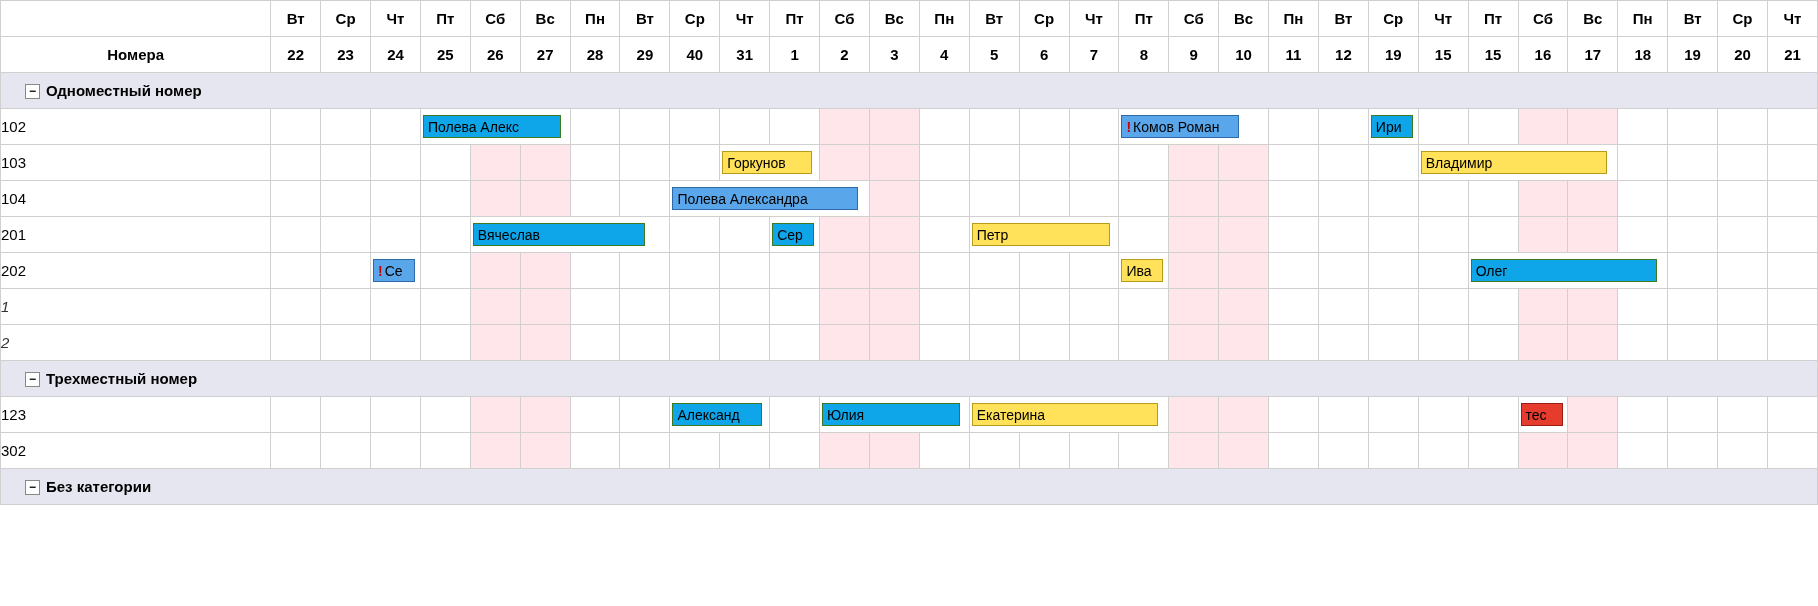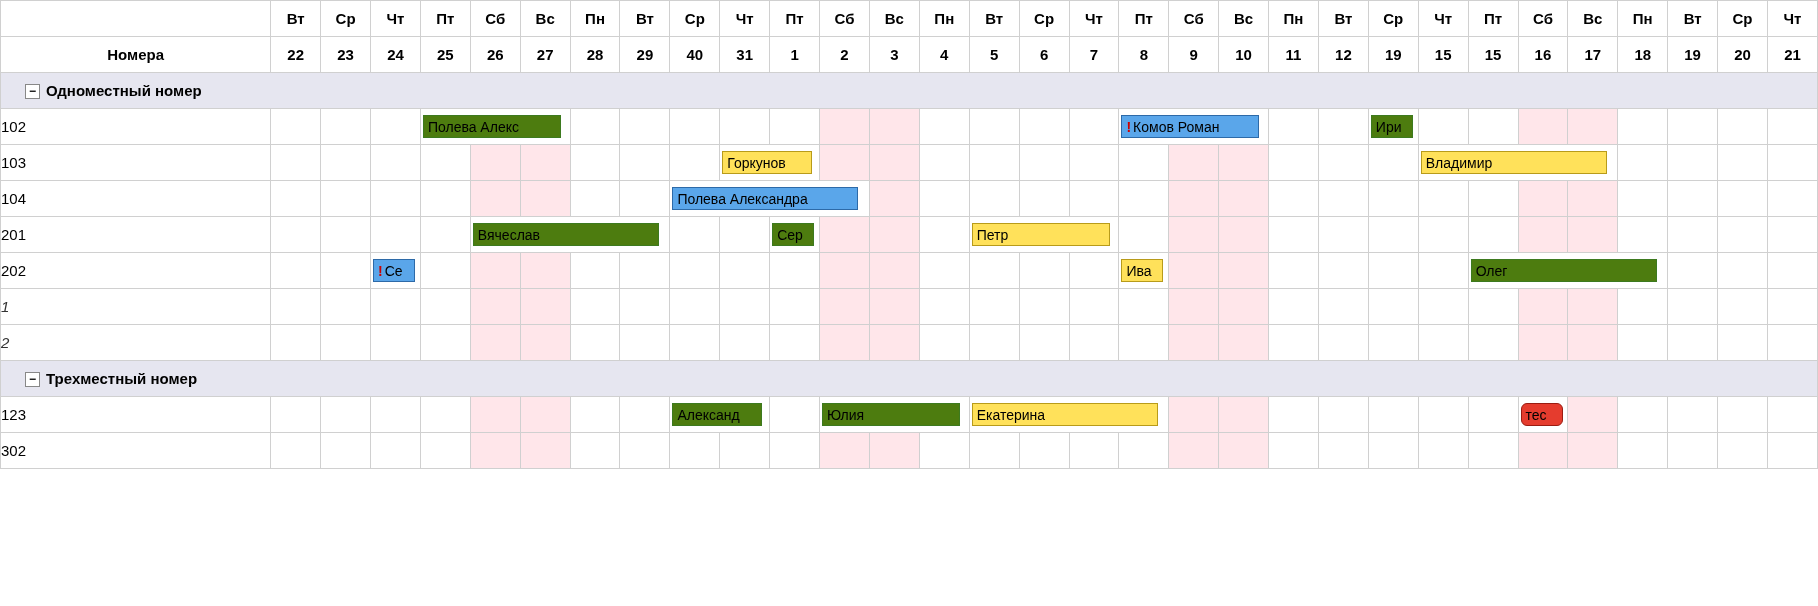--- a/index.html
+++ b/index.html
@@ -21,21 +21,21 @@
     top: 6px; bottom: 6px;
     left: 2px;
     border: 1px solid #666;
     font-size: 14px;
     line-height: 22px;
     padding: 0 4px;
     white-space: nowrap;
     overflow: hidden;
     cursor: pointer;
   }
-  .c-green  { background: #4d7c0f; border-color: #3d7a1f; }
+  .c-green  { background: #0ea5e9; border-color: #3d7a1f; }
   .c-yellow { background: #ffe15a; border-color: #b89b1a; }
   .c-blue   { background: #5aa6ea; border-color: #2d6aa8; color:#000; }
   .c-red    { background: #e53c2e; border-color: #9b1c12; color:#000; }
   .alert-mark { color:#cc0000; font-weight:bold; margin-right:2px; }
 </style>
 </head>
 <body>
 
 <table class="grid">
   <colgroup>
@@ -162,21 +162,21 @@
         <td></td>
         <td></td>
         <td class="weekend"></td>
         <td class="weekend"></td>
         <td></td>
         <td></td>
         <td></td>
         <td></td>
         <td colspan="3" style="position: relative;">
           <div class="booking-wrap">
-            <div class="booking c-blue" style="width: 138px;"><span class="alert-mark">!</span><span>Комов Роман</span></div>
+            <div class="booking c-blue" style="width: 118px;"><span class="alert-mark">!</span><span>Комов Роман</span></div>
           </div>
         </td>
         <td></td>
         <td></td>
         <td colspan="1" style="position: relative;">
           <div class="booking-wrap">
             <div class="booking c-green" style="width: 42px;"><span>Ири</span></div>
           </div>
         </td>
         <td></td>
@@ -262,21 +262,21 @@
         <td></td>
       </tr>
       <tr>
         <td class="room-cell">201</td>
         <td></td>
         <td></td>
         <td></td>
         <td></td>
         <td colspan="4" style="position: relative;">
           <div class="booking-wrap">
-            <div class="booking c-green" style="width: 186px;"><span>Вячеслав</span></div>
+            <div class="booking c-green" style="width: 172px;"><span>Вячеслав</span></div>
           </div>
         </td>
         <td></td>
         <td></td>
         <td colspan="1" style="position: relative;">
           <div class="booking-wrap">
             <div class="booking c-green" style="width: 42px;"><span>Сер</span></div>
           </div>
         </td>
         <td class="weekend"></td>
@@ -444,21 +444,21 @@
         </td>
         <td class="weekend"></td>
         <td class="weekend"></td>
         <td></td>
         <td></td>
         <td></td>
         <td></td>
         <td></td>
         <td colspan="1" style="position: relative;">
           <div class="booking-wrap">
-            <div class="booking c-red" style="width: 42px; border-radius: 6px;"><span>тес</span></div>
+            <div class="booking c-red" style="width: 42px;"><span>тес</span></div>
           </div>
         </td>
         <td class="weekend"></td>
         <td></td>
         <td></td>
         <td></td>
         <td></td>
       </tr>
       <tr>
         <td class="room-cell">302</td>
@@ -486,15 +486,18 @@
         <td></td>
         <td></td>
         <td></td>
         <td></td>
         <td class="weekend"></td>
         <td class="weekend"></td>
         <td></td>
         <td></td>
         <td></td>
         <td></td>
+      </tr>
+      <tr class="group-row">
+        <td colspan="32"><span class="collapse-btn">−</span><span>Без категории</span></td>
       </tr>
     </tbody>
 </table>
 
 </body></html>

